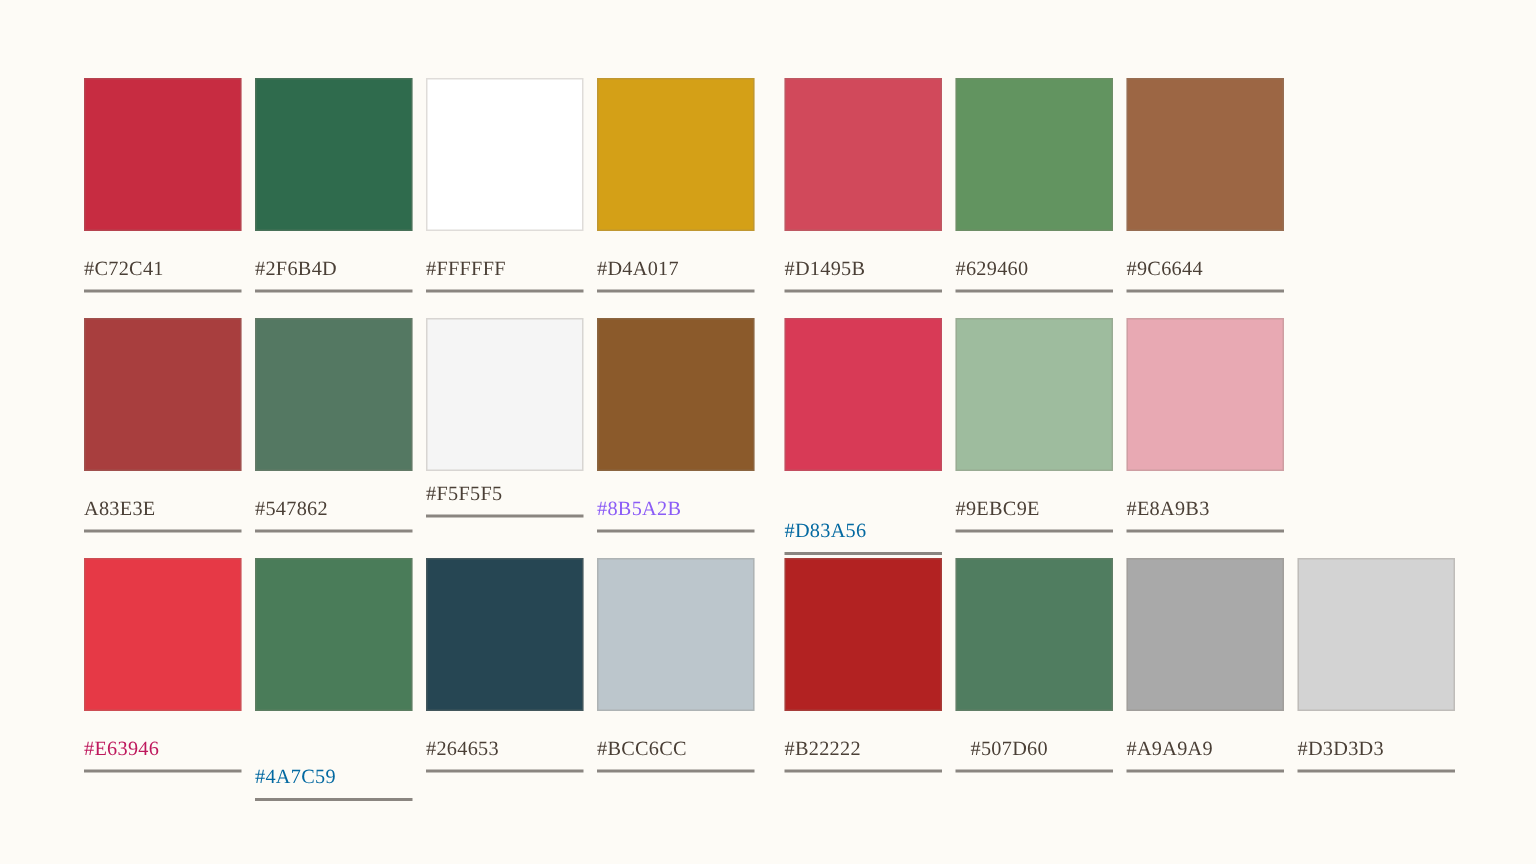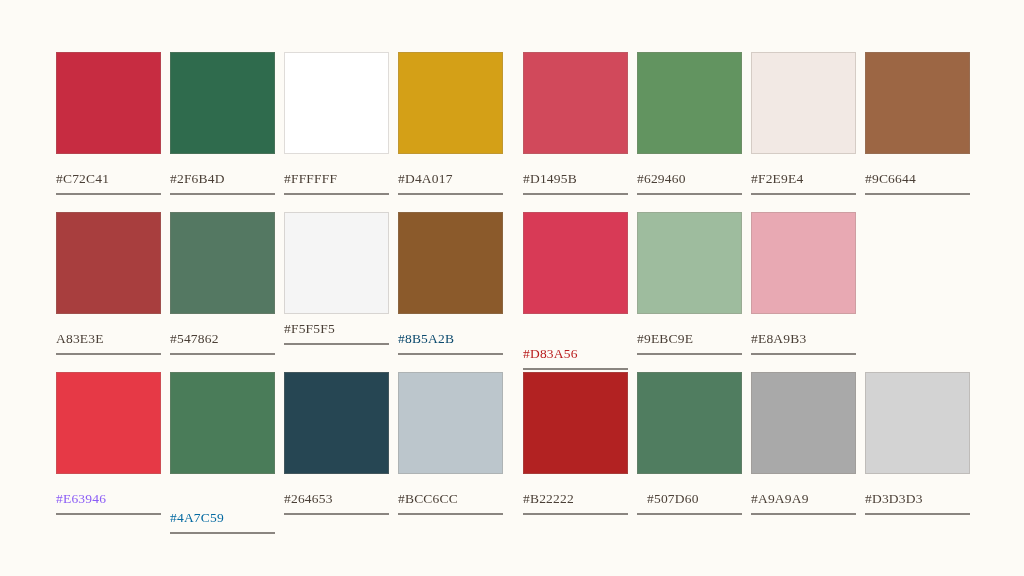--- a/index.html
+++ b/index.html
@@ -108,25 +108,20 @@
           <div class="swatch-chip" style="background: rgb(209, 73, 91);"></div>
           <div class="swatch-label" style="color: rgb(74, 63, 54);">#D1495B</div>
           <div class="swatch-rule" style="background: rgb(138, 133, 128);"></div>
         </div>
         <div class="swatch-cell">
           <div class="swatch-chip" style="background: rgb(98, 148, 96);"></div>
           <div class="swatch-label" style="color: rgb(74, 63, 54);">#629460</div>
           <div class="swatch-rule" style="background: rgb(138, 133, 128);"></div>
         </div>
         <div class="swatch-cell">
-          <div class="swatch-chip" style="background: rgb(242, 233, 228);"></div>
-          <div class="swatch-label" style="color: rgb(74, 63, 54);">#F2E9E4</div>
-          <div class="swatch-rule" style="background: rgb(138, 133, 128);"></div>
-        </div>
-        <div class="swatch-cell">
           <div class="swatch-chip" style="background: rgb(156, 102, 68);"></div>
           <div class="swatch-label" style="color: rgb(74, 63, 54);">#9C6644</div>
           <div class="swatch-rule" style="background: rgb(138, 133, 128);"></div>
         </div>
       </div>
   </div>
 
   <div class="palette-row">
     <div class="swatch-group">
         <div class="swatch-cell">
@@ -139,49 +134,49 @@
           <div class="swatch-label" style="color: rgb(74, 63, 54);">#547862</div>
           <div class="swatch-rule" style="background: rgb(138, 133, 128);"></div>
         </div>
         <div class="swatch-cell">
           <div class="swatch-chip" style="background: rgb(245, 245, 245);"></div>
           <div class="swatch-label" style="color: rgb(74, 63, 54); margin-top: 8px;">#F5F5F5</div>
           <div class="swatch-rule" style="background: rgb(138, 133, 128);"></div>
         </div>
         <div class="swatch-cell">
           <div class="swatch-chip" style="background: rgb(139, 90, 43);"></div>
-          <div class="swatch-label" style="color: #0c4a6e;">#8B5A2B</div>
+          <div class="swatch-label" style="color: #8b5cf6;">#8B5A2B</div>
           <div class="swatch-rule" style="background: rgb(138, 133, 128);"></div>
         </div>
       </div>
     <div class="group-gutter"></div>
     <div class="swatch-group">
         <div class="swatch-cell">
           <div class="swatch-chip" style="background: rgb(216, 58, 86);"></div>
-          <div class="swatch-label" style="color: #b91c1c; margin-top: 33px;">#D83A56</div>
+          <div class="swatch-label" style="color: #0369a1; margin-top: 33px;">#D83A56</div>
           <div class="swatch-rule" style="background: rgb(138, 133, 128);"></div>
         </div>
         <div class="swatch-cell">
           <div class="swatch-chip" style="background: rgb(158, 188, 158);"></div>
           <div class="swatch-label" style="color: rgb(74, 63, 54);">#9EBC9E</div>
           <div class="swatch-rule" style="background: rgb(138, 133, 128);"></div>
         </div>
         <div class="swatch-cell">
           <div class="swatch-chip" style="background: rgb(232, 169, 179);"></div>
           <div class="swatch-label" style="color: rgb(74, 63, 54);">#E8A9B3</div>
           <div class="swatch-rule" style="background: rgb(138, 133, 128);"></div>
         </div>
       </div>
   </div>
 
   <div class="palette-row">
     <div class="swatch-group">
         <div class="swatch-cell">
           <div class="swatch-chip" style="background: rgb(230, 57, 70);"></div>
-          <div class="swatch-label" style="color: #8b5cf6;">#E63946</div>
+          <div class="swatch-label" style="color: #be185d;">#E63946</div>
           <div class="swatch-rule" style="background: rgb(138, 133, 128);"></div>
         </div>
         <div class="swatch-cell">
           <div class="swatch-chip" style="background: rgb(74, 124, 89);"></div>
           <div class="swatch-label" style="color: #0369a1; margin-top: 37px;">#4A7C59</div>
           <div class="swatch-rule" style="background: rgb(138, 133, 128);"></div>
         </div>
         <div class="swatch-cell">
           <div class="swatch-chip" style="background: rgb(38, 70, 83);"></div>
           <div class="swatch-label" style="color: rgb(74, 63, 54);">#264653</div>

